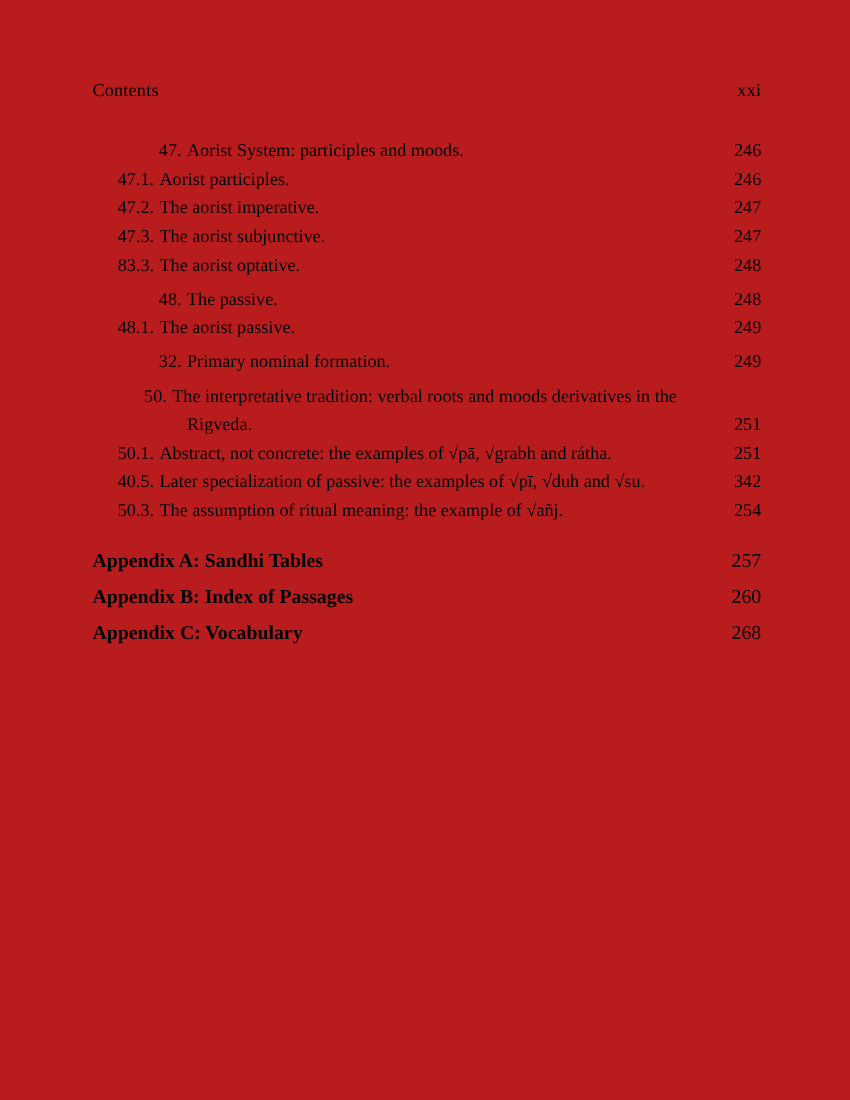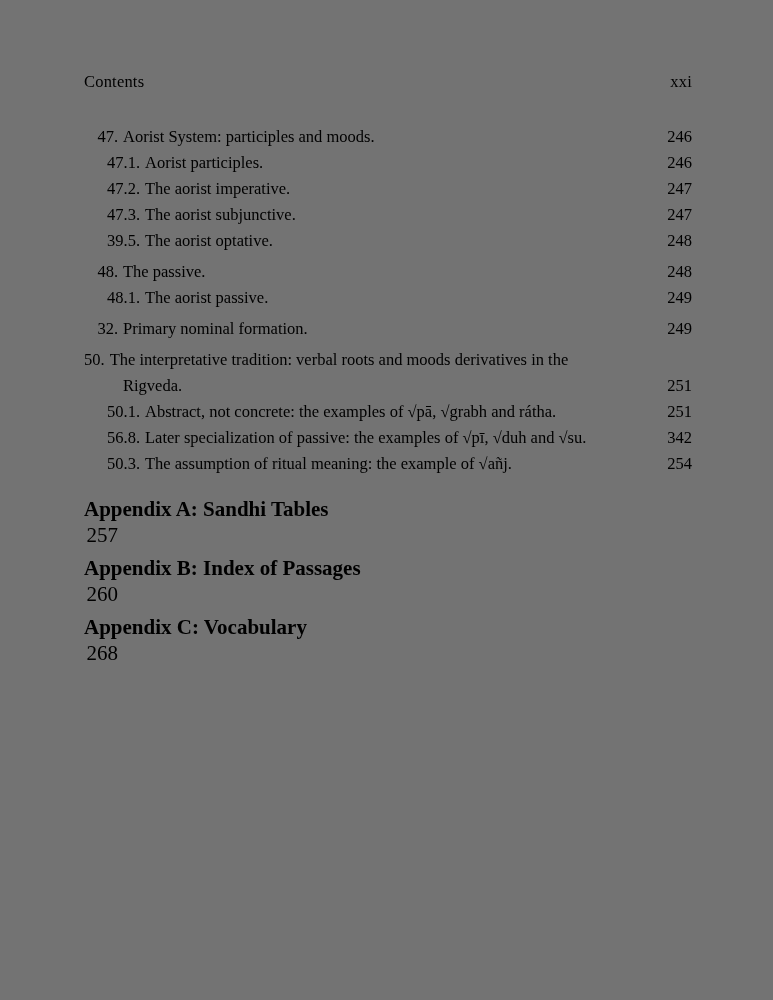--- a/index.html
+++ b/index.html
@@ -15,21 +15,21 @@
     color: #000000;
     -webkit-font-smoothing: antialiased;
   }
 
   .page {
     position: absolute;
     left: 0;
     top: 0;
     width: 773px;
     height: 1000px;
-    background: #737373;
+    background: #b91c1c;
     overflow: hidden;
   }
 
   
   .running-head {
     position: absolute;
     left: 84px;
     top: 72px;
     width: 608px;
     display: flex;
@@ -51,21 +51,21 @@
 
   .toc-entry {
     display: flex;
     align-items: baseline;
     font-size: 16.5px;
     line-height: 26px;
     white-space: nowrap;
   }
 
   
-  .toc-entry.lvl1 { margin-top: 5px; }
+  .toc-entry.lvl1 { margin-top: 5px; margin-left: 47px; }
   .toc-entry.lvl1.first { margin-top: 0; }
   .toc-entry.lvl2 { margin-top: 0; }
 
   
   .num {
     flex: 0 0 auto;
     text-align: right;
     padding-right: 5px;
   }
   .lvl1 > .num { width: 34px; }
@@ -102,26 +102,25 @@
     align-items: baseline;
     padding-left: 39px;
   }
   .wrap .line1 .tail { flex: 0 0 auto; }
 
   
   .appendix-block { margin-top: 19px; }
   .appendix {
     display: flex;
     align-items: baseline;
-    font-size: 21px;
+    font-size: 18px;
     line-height: 26px;
     font-weight: bold;
     margin-top: 0;
     white-space: nowrap;
-    flex-direction: column;
   }
   .appendix + .appendix { margin-top: 7px; }
   .appendix .ap-label { flex: 0 1 auto; }
   .appendix .leader { flex: 1 1 auto; }
   .appendix .folio { font-weight: normal; }
 </style>
 </head>
 <body>
 
 <div class="page">
@@ -155,21 +154,21 @@
     </div>
 
     <div class="toc-entry lvl2">
       <span class="num">47.3.</span>
       <span class="label">The aorist subjunctive.</span>
       <span class="leader"></span>
       <span class="folio">247</span>
     </div>
 
     <div class="toc-entry lvl2">
-      <span class="num">39.5.</span>
+      <span class="num">83.3.</span>
       <span class="label">The aorist optative.</span>
       <span class="leader"></span>
       <span class="folio">248</span>
     </div>
 
     <div class="toc-entry lvl1">
       <span class="num">48.</span>
       <span class="label">The passive.</span>
       <span class="leader"></span>
       <span class="folio">248</span>
@@ -202,21 +201,21 @@
     </div>
 
     <div class="toc-entry lvl2">
       <span class="num">50.1.</span>
       <span class="label">Abstract, not concrete: the examples of √pā, √grabh and rátha.</span>
       <span class="leader"></span>
       <span class="folio">251</span>
     </div>
 
     <div class="toc-entry lvl2">
-      <span class="num">56.8.</span>
+      <span class="num">40.5.</span>
       <span class="label">Later specialization of passive: the examples of √pī, √duh and √su.</span>
       <span class="leader"></span>
       <span class="folio">342</span>
     </div>
 
     <div class="toc-entry lvl2">
       <span class="num">50.3.</span>
       <span class="label">The assumption of ritual meaning: the example of √añj.</span>
       <span class="leader"></span>
       <span class="folio">254</span>

